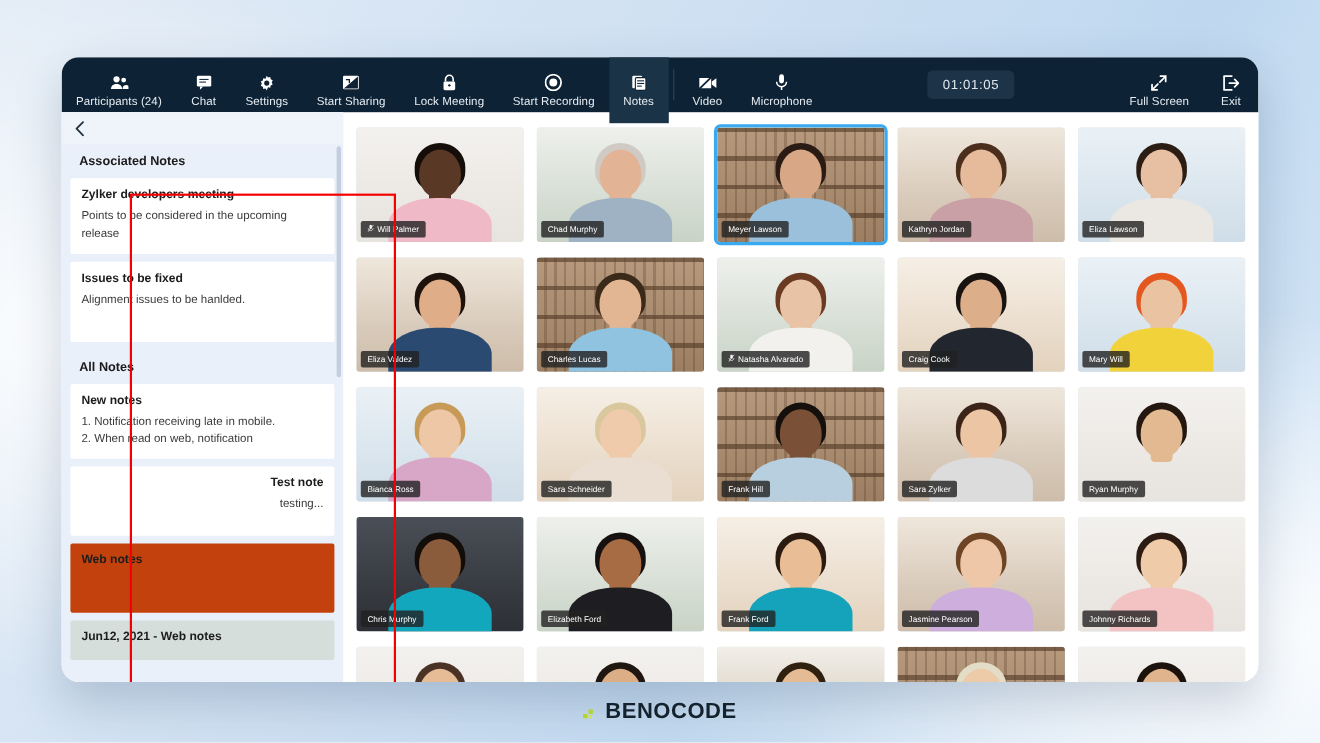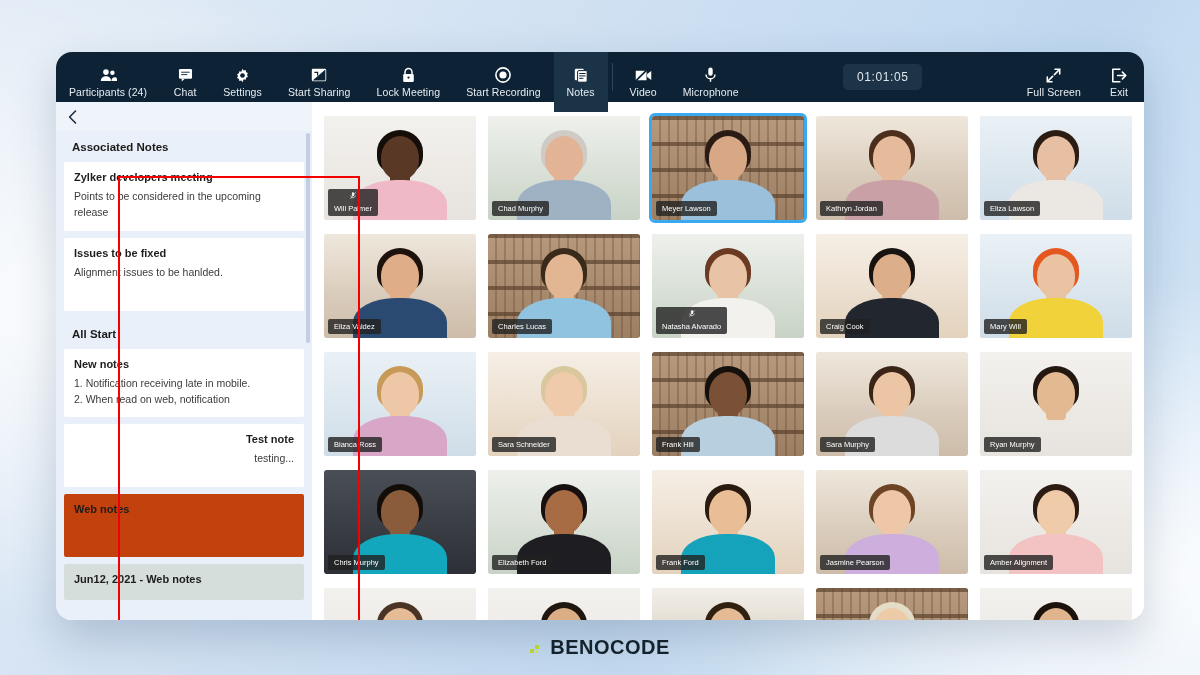--- a/index.html
+++ b/index.html
@@ -167,21 +167,21 @@
   .name-tag {
     position: absolute;
     left: 4px; bottom: 4px;
     background: rgba(32,32,32,0.80);
     color: #fff;
     font-size: 7.5px;
     padding: 3px 6px;
     border-radius: 2px;
     display: flex; align-items: center; gap: 3px;
     max-width: 92%;
-    white-space: nowrap; overflow: hidden; flex-direction: column;
+    white-space: nowrap; overflow: hidden;
   }
   .mic-off { width: 6px; height: 7px; flex: 0 0 auto; opacity:.92 }
 
   
   .bg-plain { background: linear-gradient(180deg,#f3f1ee 0%, #e7e3de 100%); }
   .bg-shelf {
     background:
       repeating-linear-gradient(90deg, rgba(120,85,55,.0) 0 7px, rgba(90,60,40,.30) 7px 9px),
       repeating-linear-gradient(0deg, rgba(60,40,25,.0) 0 22px, rgba(70,45,28,.55) 22px 26px),
       linear-gradient(180deg,#b79a7d 0%, #9c7f63 100%);
@@ -350,21 +350,21 @@
         <div class="sb-scrollbar"></div>
       <div class="sb-section-title">Associated Notes</div>
           <div class="note-card card-h-1">
             <div class="note-title">Zylker developers meeting</div>
             <div class="note-line">Points to be considered in the upcoming release</div>
           </div>
           <div class="note-card card-h-2">
             <div class="note-title">Issues to be fixed</div>
             <div class="note-line">Alignment issues to be hanlded.</div>
           </div>
-          <div class="sb-section-title">All Start</div>
+          <div class="sb-section-title">All Notes</div>
           <div class="note-card card-h-3">
             <div class="note-title">New notes</div>
             <div class="note-line">1. Notification receiving late in mobile.</div>
             <div class="note-line">2. When read on web, notification</div>
           </div>
           <div class="note-card card-h-4">
             <div class="note-title">Test note</div>
             <div class="note-line">testing...</div>
           </div>
           <div class="note-card card-h-5 purple">
@@ -532,21 +532,21 @@
             </div>
           </div>
           <div class="tile">
             <div class="scene bg-room">
               <div class="hair" style="width: 46px; height: 44px; top: 14px; background: rgb(58, 35, 23);"></div>
               <div class="head" style="width: 38px; height: 44px; top: 20px; background: rgb(236, 197, 165);"></div>
               <div class="torso" style="width: 20px; height: 20px; bottom: 36px; border-radius: 4px; background: rgb(236, 197, 165);"></div>
               <div class="torso" style="width: 94px; height: 40px; background: rgb(220, 220, 220);"></div>
             </div>
             <div class="name-tag">
-              <span>Sara Murphy</span>
+              <span>Sara Zylker</span>
             </div>
           </div>
           <div class="tile">
             <div class="scene bg-plain">
               <div class="hair" style="width: 46px; height: 44px; top: 14px; background: rgb(35, 23, 15);"></div>
               <div class="head" style="width: 38px; height: 44px; top: 20px; background: rgb(227, 185, 146);"></div>
               <div class="torso" style="width: 20px; height: 20px; bottom: 36px; border-radius: 4px; background: rgb(227, 185, 146);"></div>
               <div class="torso" style="width: 94px; height: 40px;"></div>
             </div>
             <div class="name-tag">
@@ -598,21 +598,21 @@
             </div>
           </div>
           <div class="tile">
             <div class="scene bg-plain">
               <div class="hair" style="width: 46px; height: 44px; top: 14px; background: rgb(44, 27, 18);"></div>
               <div class="head" style="width: 38px; height: 44px; top: 20px; background: rgb(240, 203, 170);"></div>
               <div class="torso" style="width: 20px; height: 20px; bottom: 36px; border-radius: 4px; background: rgb(240, 203, 170);"></div>
               <div class="torso" style="width: 94px; height: 40px; background: rgb(243, 194, 194);"></div>
             </div>
             <div class="name-tag">
-              <span>Amber Alignment</span>
+              <span>Johnny Richards</span>
             </div>
           </div>
           <div class="tile">
             <div class="scene bg-plain">
               <div class="hair" style="width: 46px; height: 44px; top: 14px; background: rgb(74, 51, 36);"></div>
               <div class="head" style="width: 38px; height: 44px; top: 20px; background: rgb(230, 188, 151);"></div>
             </div>
           </div>
           <div class="tile">
             <div class="scene bg-plain">

